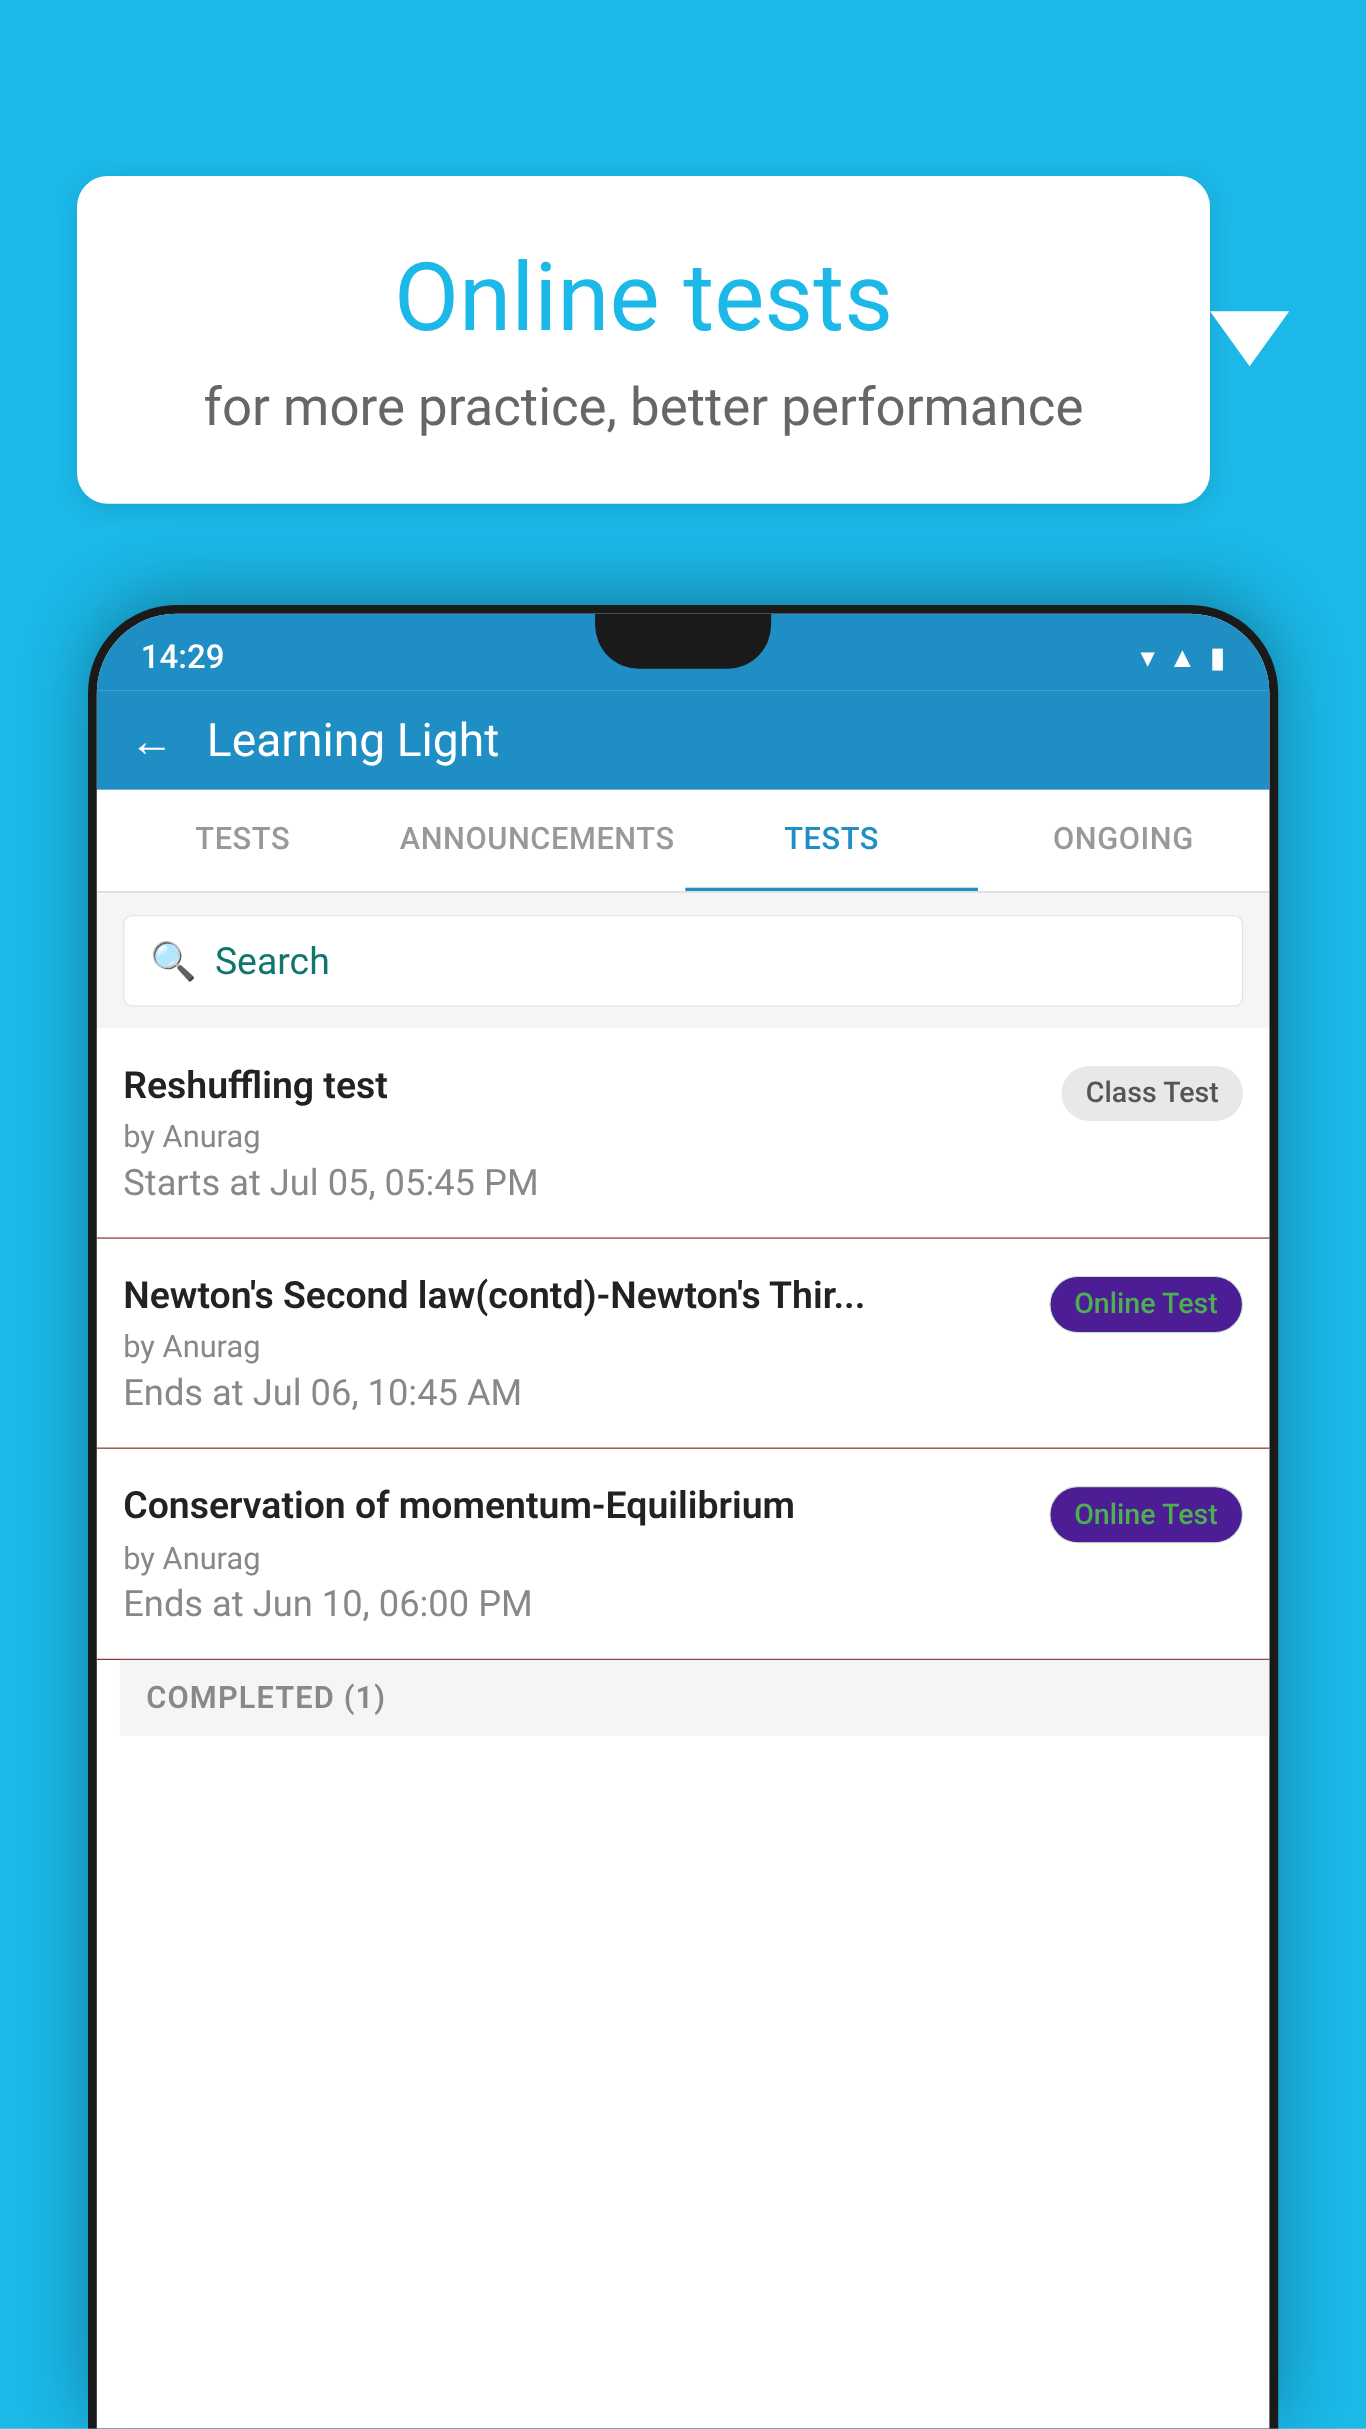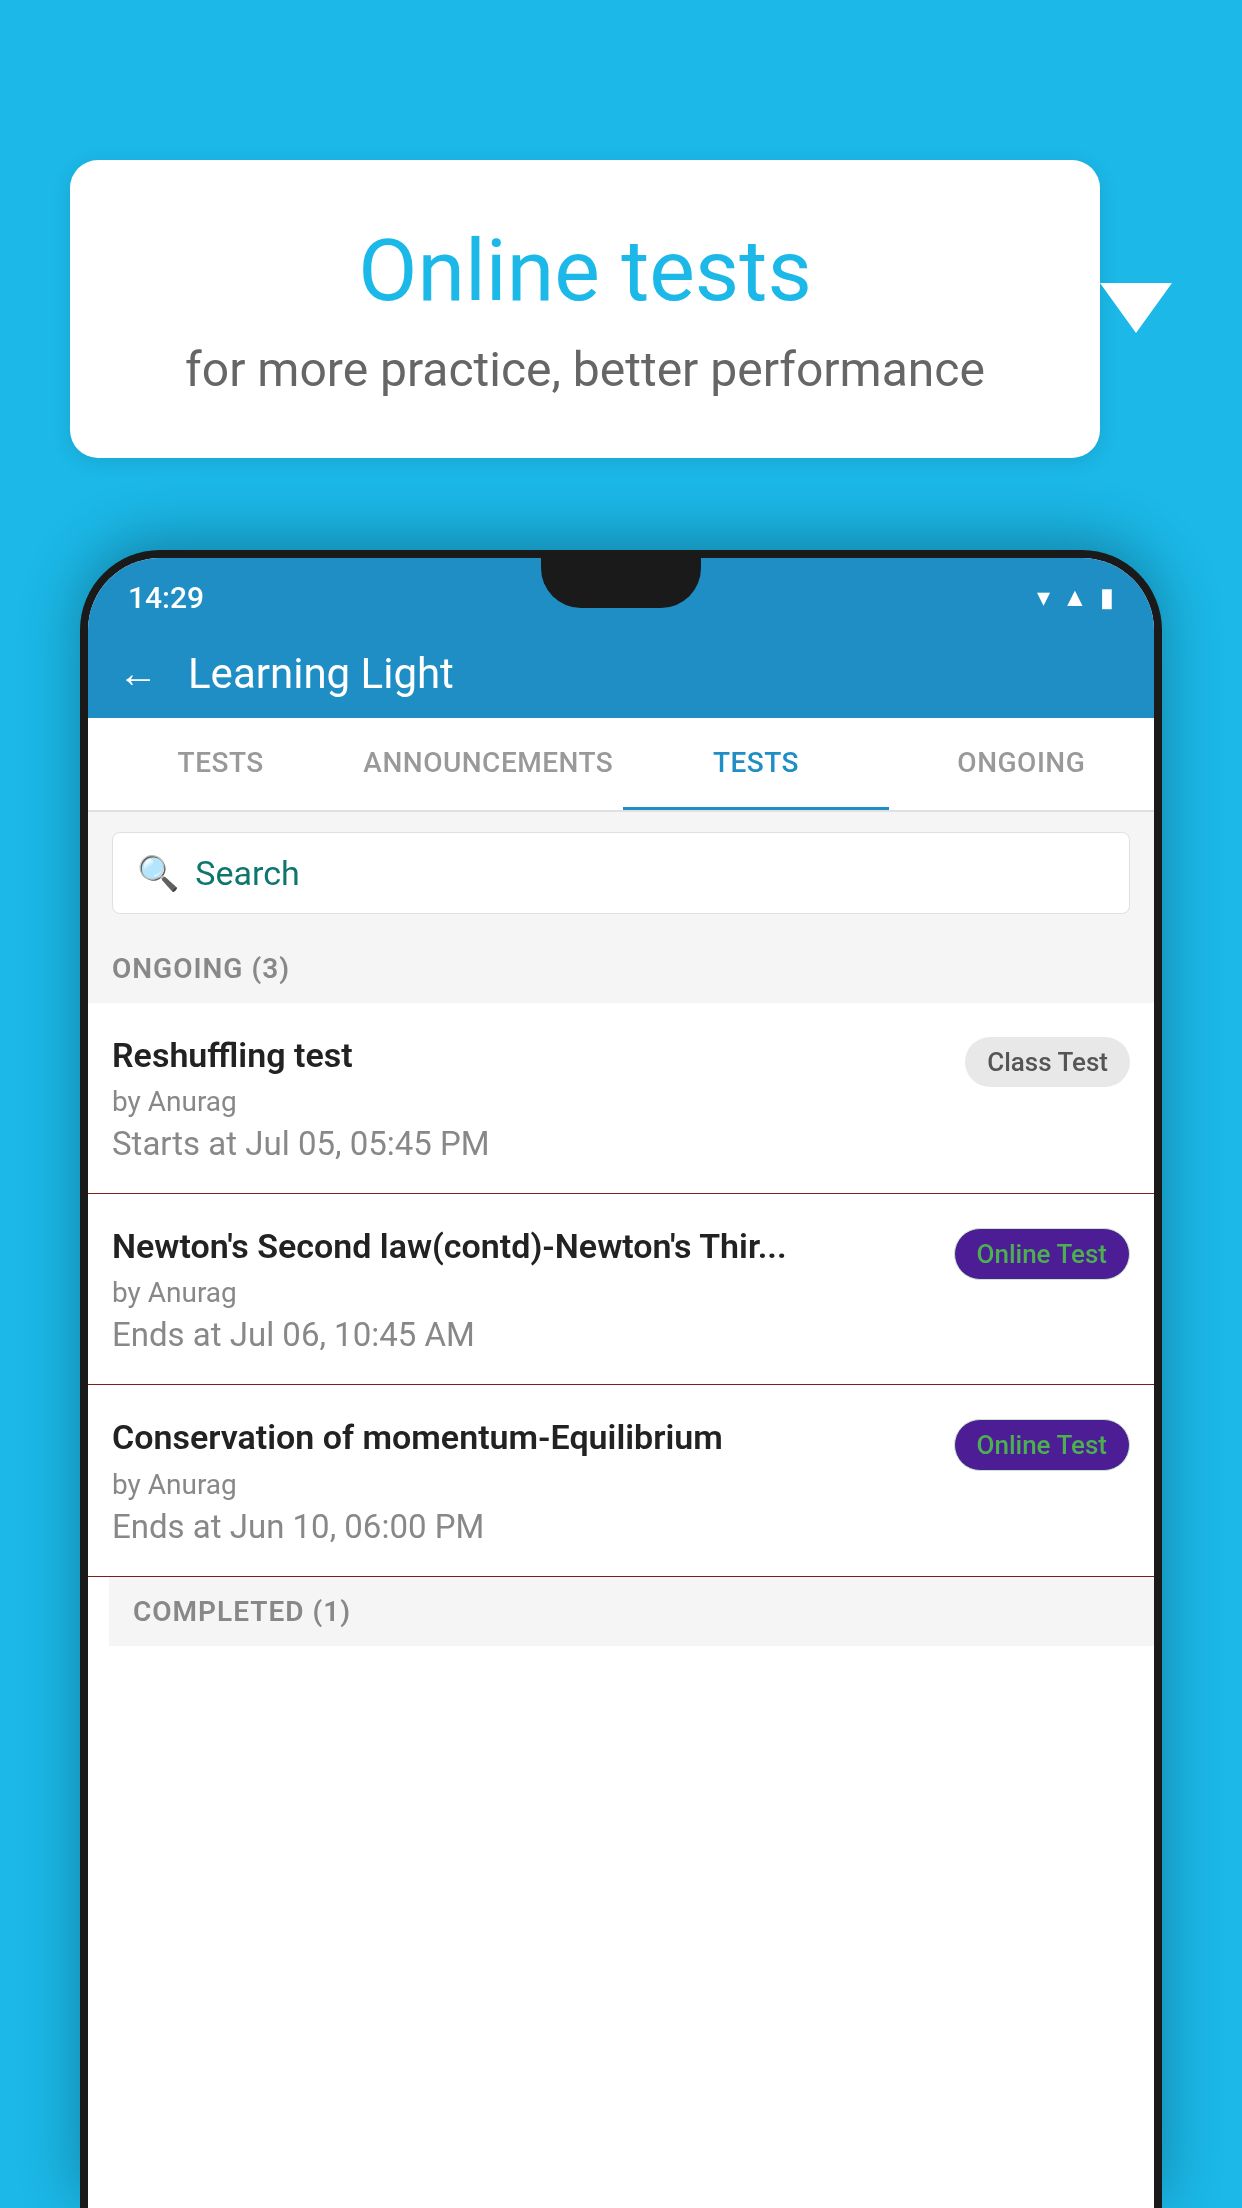--- a/index.html
+++ b/index.html
@@ -319,21 +319,20 @@
       </div>
     </div>
 
     <div class="search-container">
       <div class="search-bar">
         <span class="search-icon-svg">🔍</span>
         <span class="search-placeholder">Search</span>
       </div>
     </div>
 
-    <div class="section-header">ONGOING (3)</div>
 
     <div class="test-list">
 
       <div class="test-item">
         <div class="test-info">
           <div class="test-name">Reshuffling test</div>
           <div class="test-by">by Anurag</div>
           <div class="test-date">Starts at  Jul 05, 05:45 PM</div>
         </div>
         <div class="test-badge badge-class">Class Test</div>

